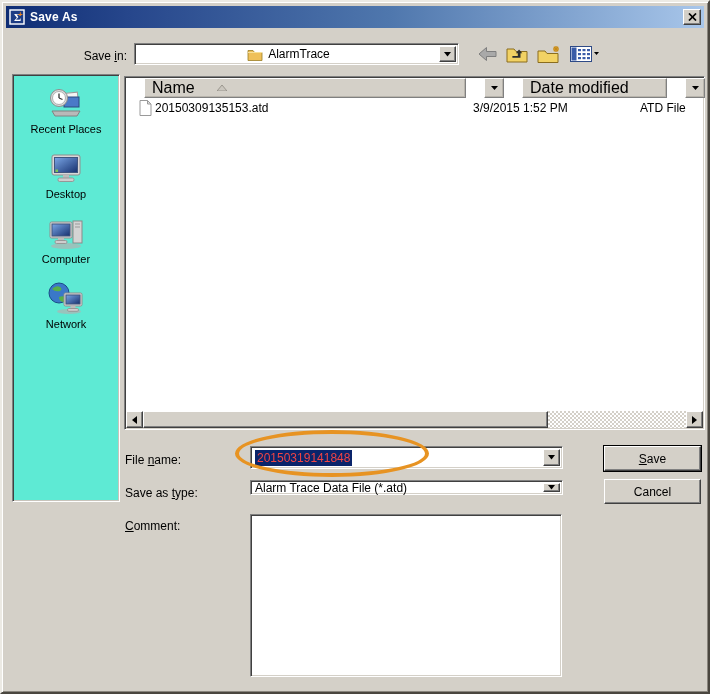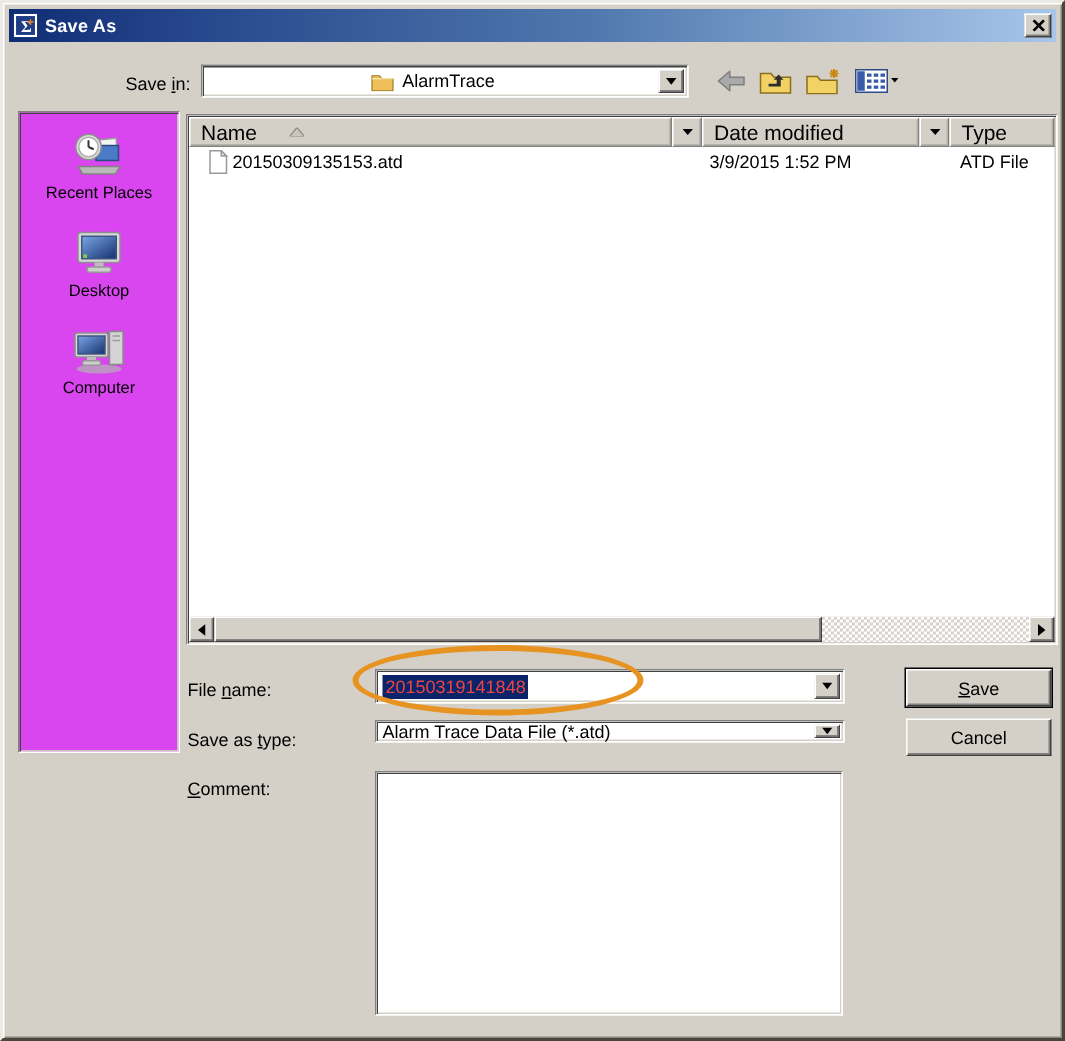--- a/index.html
+++ b/index.html
@@ -51,39 +51,39 @@
   }
 
   
   .save-in-label { position:absolute; left:40px; top:47px; width:85px; text-align:right; }
   .save-in-combo { left:132px; top:41px; width:325px; height:22px; gap:5px;justify-content:center; }
   .toolbar { position:absolute; left:476px; top:42px; height:20px; display:flex; align-items:center; gap:9px; }
   .tool { display:flex; align-items:center; justify-content:center; height:20px; }
 
   
   .placesbar {
-    position:absolute; left:10px; top:72px; width:108px; height:428px; background:#d946ef;
+    position:absolute; left:10px; top:72px; width:108px; height:428px; background:#5eead4;
     border:1px solid; border-color:#808080 #fff #fff #808080;
     box-shadow: inset 1px 1px 0 #404040, inset -1px -1px 0 #c8c4bc;
     display:flex; flex-direction:column; align-items:center; padding-top:10px;
   }
   .place { width:100%; text-align:center; margin-bottom:15px; cursor:default; }
   .place .plabel { display:block; font-size:11px; color:#000; margin-top:2px; }
 
   
   .listview {
     position:absolute; left:122px; top:74px; width:581px; height:354px; background:#fff;
     border:1px solid; border-color:#808080 #fff #fff #808080;
     box-shadow: inset 1px 1px 0 #404040, inset -1px -1px 0 #d4d0c8;
   }
   .lheader { position:absolute; left:1px; right:1px; top:1px; height:20px; display:flex; }
   .hseg {
     background:#d4d0c8; border:1px solid; border-color:#fff #808080 #808080 #fff;
     box-shadow: inset -1px -1px 0 #b8b4ac;
-    display:flex; align-items:center; padding-left:7px; font-size:14px; height:20px;
+    display:flex; align-items:center; padding-left:7px; font-size:16px; height:20px;margin-left:18px;
   }
   .hbtn { width:20px; justify-content:center; padding-left:0; flex:0 0 20px; }
   .seg-name { flex:0 0 322px; }
   .seg-date { flex:0 0 145px; }
   .seg-type { flex:1 1 auto; }
   .sort-ic { margin-left:22px; }
 
   .frow { position:absolute; left:1px; top:23px; right:2px; height:18px; }
   .frow .fname { position:absolute; left:29px; top:1px; }
   .frow .fdate { position:absolute; left:347px; top:1px; }
@@ -243,20 +243,39 @@
         <rect x="26" y="6" width="9" height="22" fill="#d4d4d4" stroke="#8a8a8a"></rect>
         <line x1="28" y1="9" x2="33" y2="9" stroke="#9a9a9a"></line>
         <line x1="28" y1="12" x2="33" y2="12" stroke="#9a9a9a"></line>
         <rect x="3" y="7" width="22" height="16" rx="1.5" fill="#d8d8d8" stroke="#8e8e8e"></rect>
         <rect x="5" y="9" width="18" height="12" fill="url(#scr2)" stroke="#40557e"></rect>
         <rect x="11" y="23" width="6" height="2.5" fill="#bcbcbc"></rect>
         <rect x="8" y="25.5" width="12" height="3" rx="1.4" fill="#cecece" stroke="#979797"></rect>
       </svg>
       <span class="plabel">Computer</span>
     </div>
+    <div class="place">
+      <svg width="38" height="36" viewBox="0 0 38 36" style="margin:0 auto">
+        <defs>
+            <linearGradient id="scr3" x1="0" y1="0" x2="1" y2="1">
+          <stop offset="0" stop-color="#7aa6e6"></stop>
+              <stop offset="1" stop-color="#16306e"></stop>
+            </linearGradient>
+          </defs>
+        <ellipse cx="22" cy="31.5" rx="12" ry="2.5" fill="#b2b2b2" opacity="0.7"></ellipse>
+        <circle cx="12" cy="13" r="10" fill="#3a78c8" stroke="#1a4a88"></circle>
+        <path d="M5 9 q4 -4 8 -2 q3 2 0 4 q-5 1 -8 -2 z" fill="#58b048"></path>
+        <path d="M12 17 q5 -2 8 1 q1 3 -3 4 q-5 0 -5 -5 z" fill="#58b048"></path>
+        <rect x="17" y="13" width="18" height="13" rx="1.5" fill="#d8d8d8" stroke="#8e8e8e"></rect>
+        <rect x="19" y="15" width="14" height="9" fill="url(#scr3)" stroke="#40557e"></rect>
+        <rect x="23.5" y="26" width="5" height="2.5" fill="#bcbcbc"></rect>
+        <rect x="20.5" y="28.5" width="11" height="2.8" rx="1.3" fill="#cecece" stroke="#979797"></rect>
+      </svg>
+      <span class="plabel">Network</span>
+    </div>
   </div>
 
   <div class="listview">
     <div class="lheader">
       <div class="hseg seg-name">
         <span>Name</span>
         <span class="sort-ic">
           <svg width="10" height="6" viewBox="0 0 10 6">
               <path d="M5 0 L10 6 H0 z" fill="#cac6be" stroke="#8e8a82" stroke-width="0.8"></path>
             </svg>

